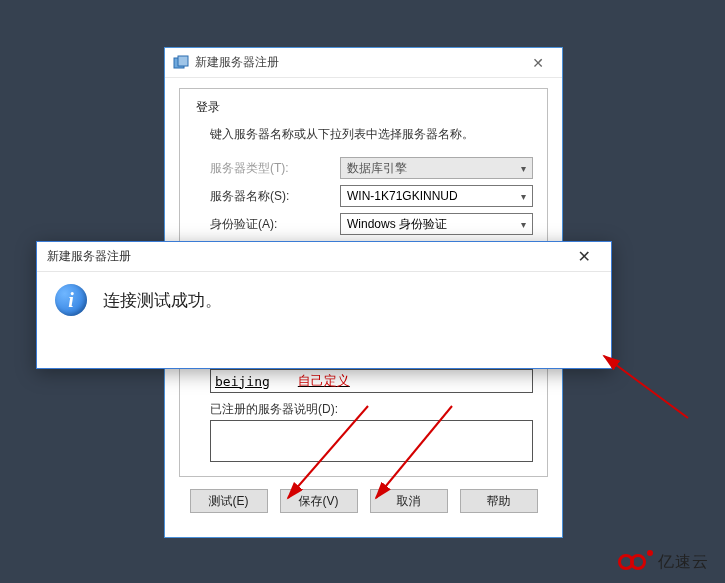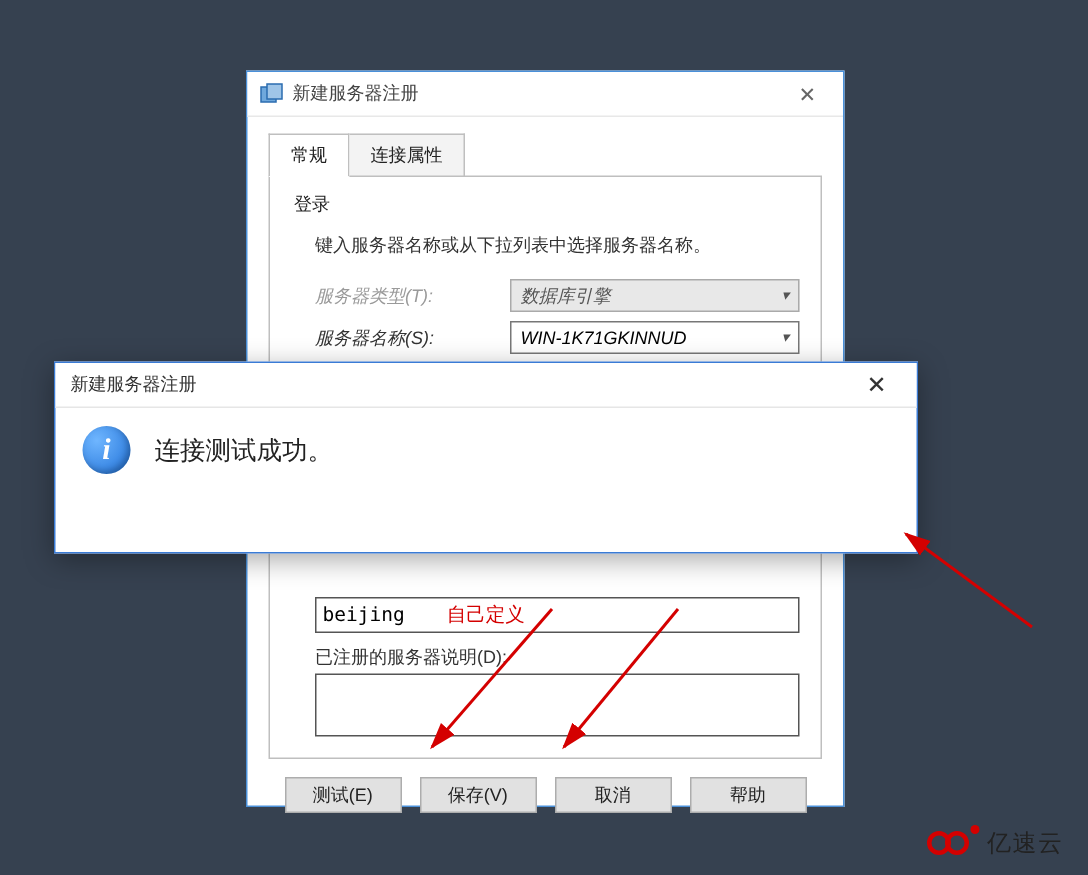--- a/index.html
+++ b/index.html
@@ -44,21 +44,21 @@
       color: #222;
     }
     .tab.active { border-bottom: 1px solid #fff; background:#fff; }
     .tab.inactive { background:#f3f3f3; border-left:none;}
     .tab-panel {
       border: 1px solid #bfbfbf;
       padding: 10px 14px 14px 14px;
     }
     .fieldset-label { color: #222; margin-bottom: 6px; margin-left:2px;}
     .instr { color:#333; margin: 10px 0 14px 16px; }
-    .form-row { display:flex; align-items:center; margin: 1px 0 6px 16px; font-style: italic; }
+    .form-row { display:flex; align-items:center; margin: 1px 0 6px 16px; }
     .form-label { width: 130px; color:#333; }
     .form-label.disabled { color:#9a9a9a; }
     .combo, .text-input {
       flex: 1;
       height: 22px;
       border: 1px solid #777;
       background:#fff;
       display:flex;
       align-items:center;
       padding: 0 6px;
@@ -71,20 +71,21 @@
     .reg-label { margin: 8px 0 2px 16px; color:#333;}
     .big-text {
       margin: 0 0 4px 16px;
       border:1px solid #555;
       height: 24px;
       display:flex;
       align-items:center;
       padding: 0 4px;
       font-family: "SimSun", monospace;
       font-size: 13px;
+      text-decoration: underline;
     }
     .big-text .val { color:#000; }
     .annot { color:#d40000; margin-left: 28px; font-family:"SimSun"; }
     .big-textarea {
       margin: 0 0 0 16px;
       border:1px solid #555;
       height: 42px;
       background:#fff;
     }
     .btn-row {
@@ -168,24 +169,20 @@
             <rect x="1" y="3" width="10" height="10" fill="#6fa8dc" stroke="#2b6cb0"></rect>
             <rect x="5" y="1" width="10" height="10" fill="#9fc5e8" stroke="#2b6cb0"></rect>
           </svg>
       </span>
       <span class="title-text">新建服务器注册</span>
     </div>
     <span class="close-x">✕</span>
   </div>
 
   <div class="dlg-body">
-    <div class="tabs">
-      <div class="tab active">常规</div>
-      <div class="tab inactive">连接属性</div>
-    </div>
     <div class="tab-panel">
       <div class="fieldset-label">登录</div>
       <div class="instr">键入服务器名称或从下拉列表中选择服务器名称。</div>
 
       <div class="form-row">
         <div class="form-label disabled">服务器类型(T):</div>
         <div class="combo disabled">
           <span>数据库引擎</span>
           <span class="caret">▾</span>
         </div>

